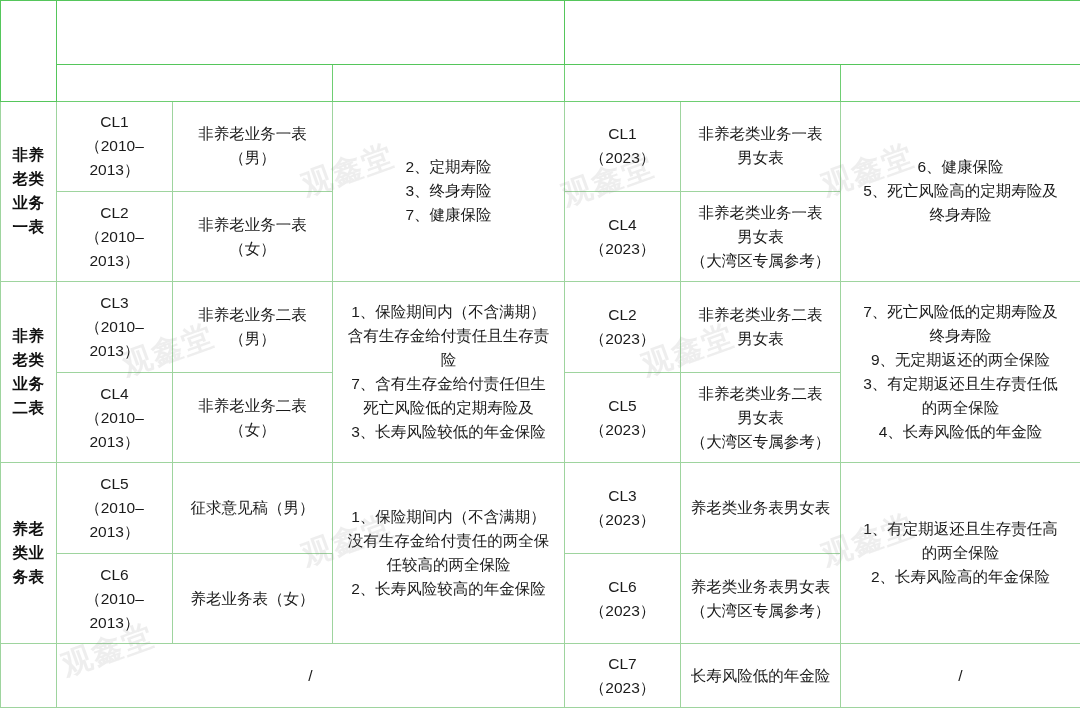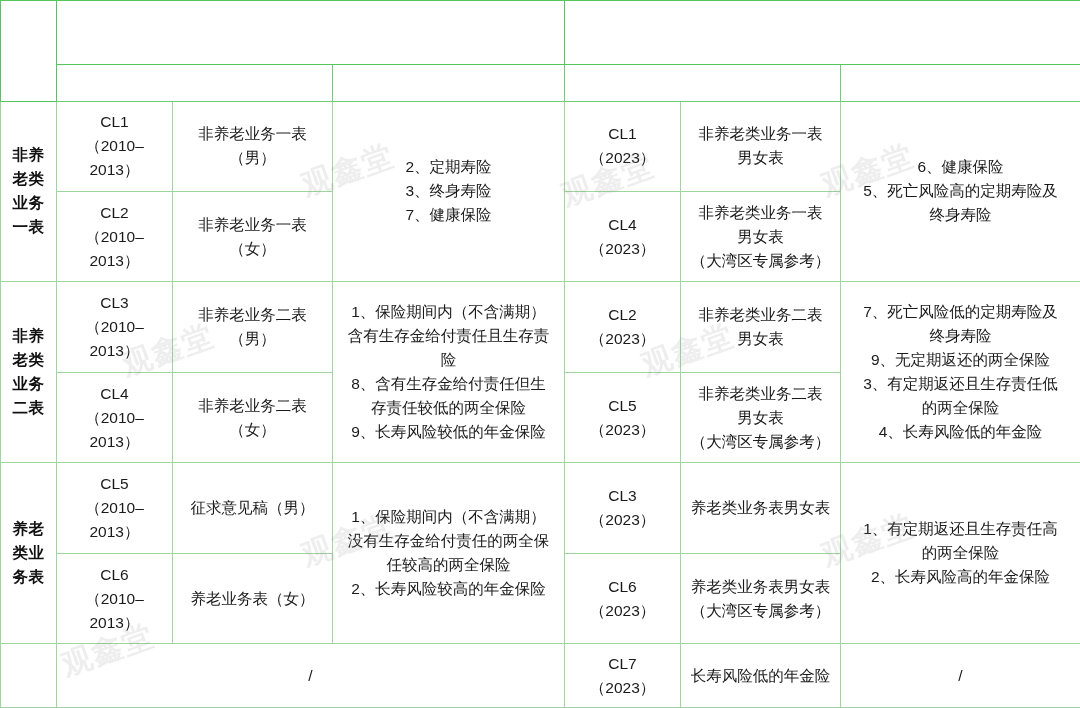--- a/index.html
+++ b/index.html
@@ -177,23 +177,23 @@
         <div>（2010–2013）</div>
       </td>
       <td>
         <div>非养老业务二表</div>
         <div>（男）</div>
       </td>
       <td class="txt-left" rowspan="2">
         <div>1、保险期间内（不含满期）</div>
         <div>含有生存金给付责任且生存责</div>
         <div>险</div>
-        <div>8、含有生存金给付责任但生</div>
-        <div>存责任较低的两全保险</div>
-        <div>9、长寿风险较低的年金保险</div>
+        <div>7、含有生存金给付责任但生</div>
+        <div>死亡风险低的定期寿险及</div>
+        <div>3、长寿风险较低的年金保险</div>
       </td>
       <td class="code-cell">
         <div>CL2</div>
         <div>（2023）</div>
       </td>
       <td>
         <div>非养老类业务二表</div>
         <div>男女表</div>
       </td>
       <td class="txt-left" rowspan="2">

